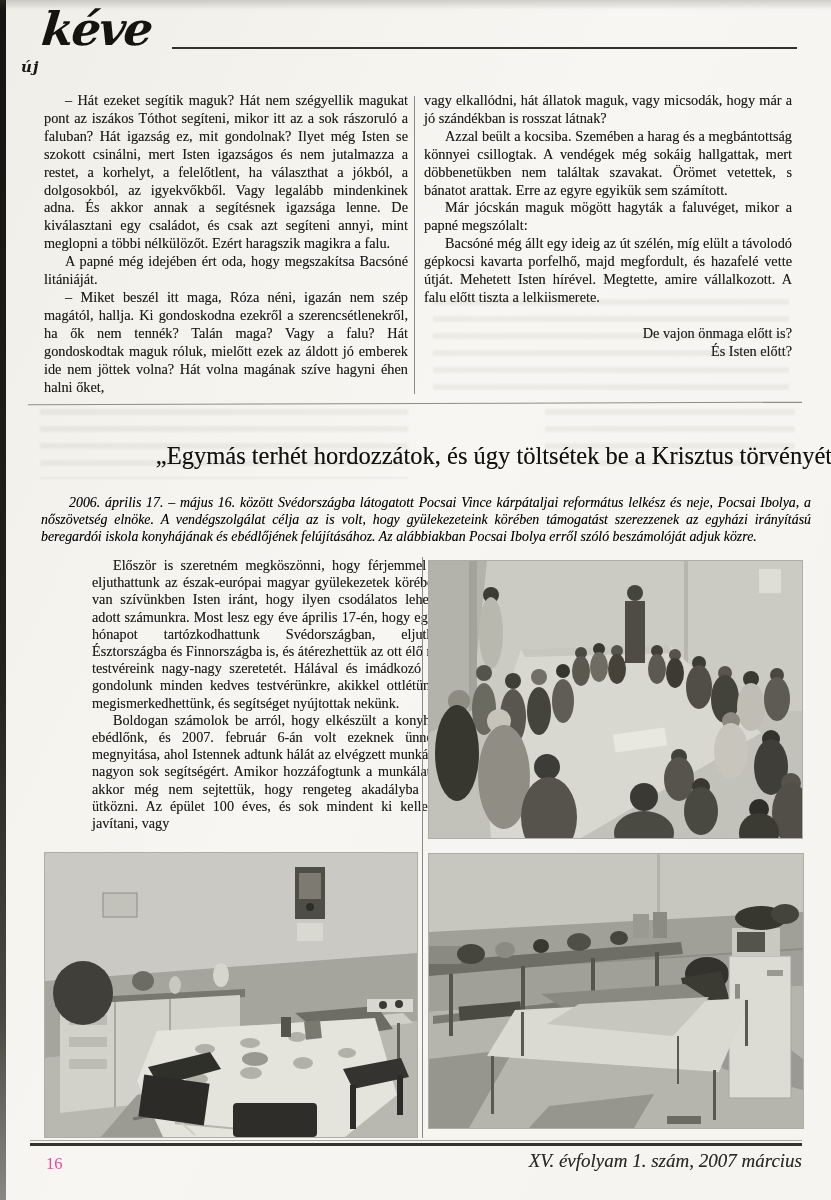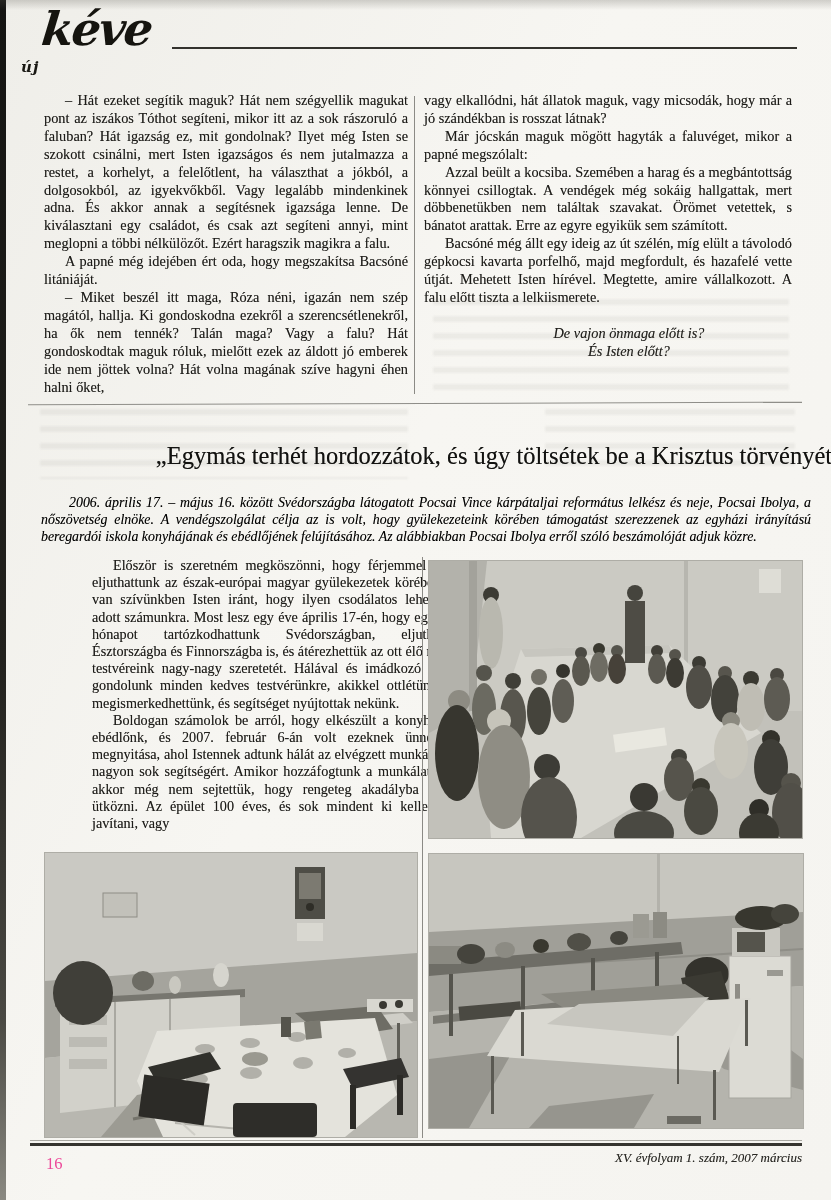--- a/index.html
+++ b/index.html
@@ -27,21 +27,21 @@
     position:absolute;left:42px;top:2px;
     font-family:"DejaVu Serif",serif;font-style:italic;font-weight:bold;
     font-size:46px;color:#15140f;letter-spacing:-2px;transform:skewX(-6deg);
   }
   .masthead-rule{
     position:absolute;left:172px;top:47px;width:625px;height:2px;background:#33322d;
   }
   
   .col p{margin:0;text-align:justify;text-indent:21px;}
   .col p.noindent{text-indent:0;}
-  .col p.closing{text-align:center;text-indent:42px;font-style:italic;}
+  .col p.closing{text-align:right;text-indent:42px;}
   .col p.spacer-before{margin-top:18px;}
   .top-col{
     position:absolute;top:92px;font-size:14.3px;line-height:17.9px;
     text-shadow:0 0 .4px rgba(20,20,15,.45);
   }
   #col-left{left:44px;width:364px;}
   #col-right{left:424px;width:368px;}
   .vdiv{position:absolute;width:1px;background:#8b8a85;}
   #vdiv-top{left:414px;top:96px;height:298px;}
   #vdiv-bottom{left:422px;top:557px;height:581px;}
@@ -78,21 +78,21 @@
     position:absolute;left:30px;top:1140px;width:772px;height:8px;
     border-top:1px solid #a9a8a2;
   }
   .footer-rule::after{
     content:"";position:absolute;left:0;top:2px;width:100%;height:3px;background:#35342f;
   }
   .page-number{
     position:absolute;left:46px;top:1154px;font-size:16.5px;color:#ec4899;
   }
   .issue-line{
-    position:absolute;right:29px;top:1150px;font-size:13px;font-style:italic;color:#2a2925;
+    position:absolute;right:29px;top:1150px;font-size:19px;font-style:italic;color:#2a2925;
     text-shadow:0 0 .4px rgba(20,20,15,.4);
   }
   
   .ghost{
     position:absolute;opacity:.55;filter:blur(1px);pointer-events:none;
     background:repeating-linear-gradient(180deg,rgba(122,120,110,.16) 0 6px,rgba(0,0,0,0) 6px 17px);
   }
   #ghost-a{left:433px;top:299px;width:356px;height:92px;}
   #ghost-b{left:40px;top:409px;width:368px;height:70px;}
   #ghost-c{left:545px;top:409px;width:250px;height:68px;}
@@ -111,22 +111,22 @@
 
 <section>
   <div class="col top-col" id="col-left">
     <p>– Hát ezeket segítik maguk? Hát nem szégyellik magukat pont az iszákos Tóthot segíteni, mikor itt az a sok rászoruló a faluban? Hát igazság ez, mit gondolnak? Ilyet még Isten se szokott csinálni, mert Isten igazságos és nem jutalmazza a restet, a korhelyt, a felelőtlent, ha választhat a jókból, a dolgosokból, az igyekvőkből. Vagy legalább mindenkinek adna. És akkor annak a segítésnek igazsága lenne. De kiválasztani egy családot, és csak azt segíteni annyi, mint meglopni a többi nélkülözőt. Ezért haragszik magikra a falu.</p>
     <p>A papné még idejében ért oda, hogy megszakítsa Bacsóné litániáját.</p>
     <p>– Miket beszél itt maga, Róza néni, igazán nem szép magától, hallja. Ki gondoskodna ezekről a szerencsétlenekről, ha ők nem tennék? Talán maga? Vagy a falu? Hát gondoskodtak maguk róluk, mielőtt ezek az áldott jó emberek ide nem jöttek volna? Hát volna magának szíve hagyni éhen halni őket,</p>
   </div>
   <div class="vdiv" id="vdiv-top"></div>
   <div class="col top-col" id="col-right">
     <p class="noindent">vagy elkallódni, hát állatok maguk, vagy micsodák, hogy már a jó szándékban is rosszat látnak?</p>
+    <p>Azzal beült a kocsiba. Szemében a harag és a megbántottság könnyei csillogtak. A vendégek még sokáig hallgattak, mert döbbenetükben nem találtak szavakat. Örömet vetettek, s bánatot arattak. Erre az egyre egyikük sem számított.</p>
     <p>Már jócskán maguk mögött hagyták a faluvéget, mikor a papné megszólalt:</p>
-    <p>Azzal beült a kocsiba. Szemében a harag és a megbántottság könnyei csillogtak. A vendégek még sokáig hallgattak, mert döbbenetükben nem találtak szavakat. Örömet vetettek, s bánatot arattak. Erre az egyre egyikük sem számított.</p>
     <p>Bacsóné még állt egy ideig az út szélén, míg elült a távolodó gépkocsi kavarta porfelhő, majd megfordult, és hazafelé vette útját. Mehetett Isten hírével. Megtette, amire vállalkozott. A falu előtt tiszta a lelkiismerete.</p>
     <p class="closing spacer-before">De vajon önmaga előtt is?</p>
     <p class="closing">És Isten előtt?</p>
   </div>
 </section>
 
 <div class="rule-thin"></div>
 
 <div class="ghost" id="ghost-a"></div>
 <div class="ghost" id="ghost-b"></div>

